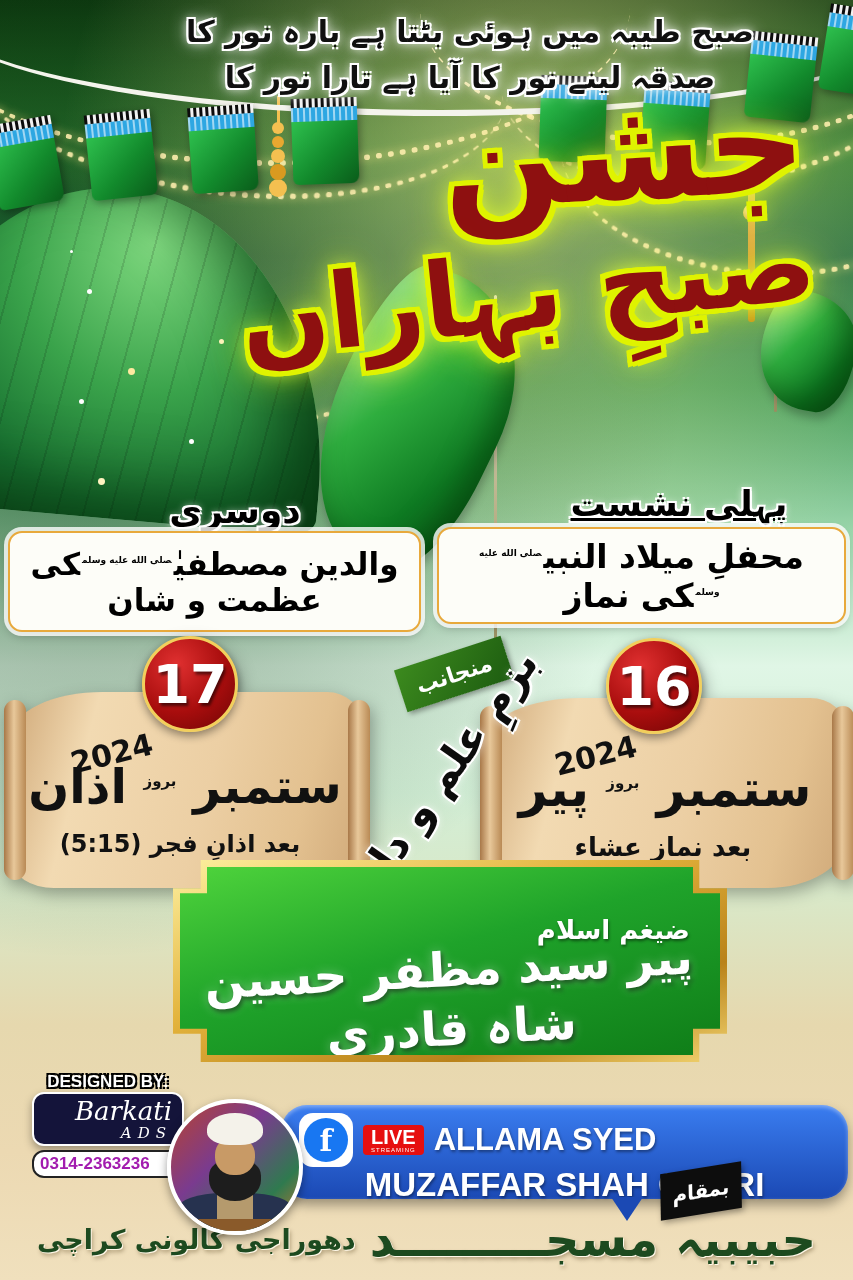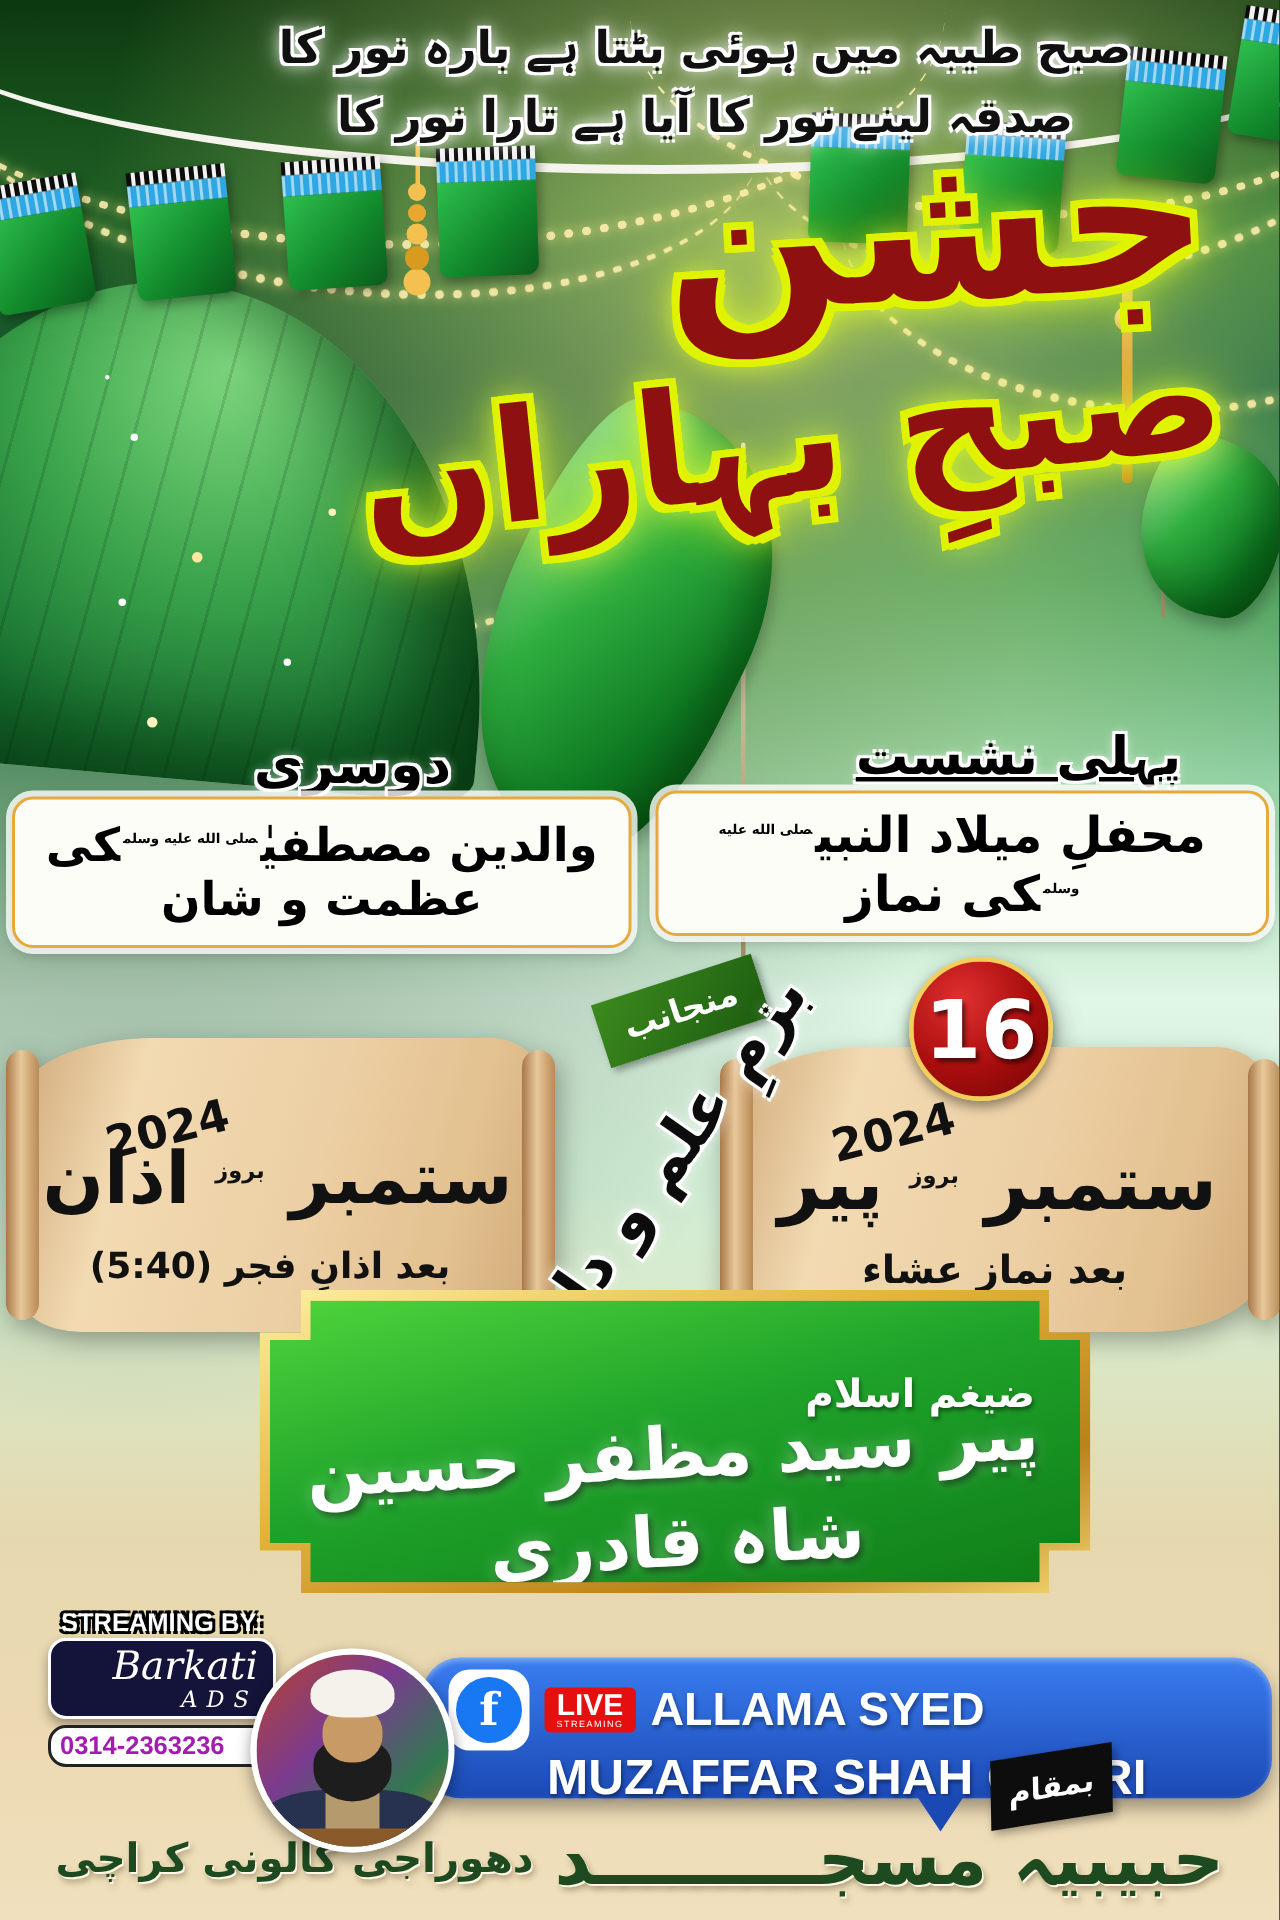--- a/index.html
+++ b/index.html
@@ -251,41 +251,44 @@
     </div>
     <div class="abs year" style="left:66px;top:74px;">2024</div>
     <div class="abs dayline rtl" style="left:12px;top:96px;width:330px;font-size:50px;">
       <span>ستمبر</span> <span class="byword">بروز</span> <span>پیر</span>
     </div>
     <div class="abs timeline rtl" style="left:40px;top:168px;width:270px;font-size:26px;">بعد نماز عشاء</div>
   </div>
 
   <div class="scroll" style="left:12px;top:658px;width:350px;height:230px;z-index:5;">
     <div class="parchment"></div>
+    <div class="date-circle" style="left:130px;top:-22px;">
+      <span class="date-num">17</span>
+    </div>
     <div class="abs year" style="left:58px;top:78px;">2024</div>
     <div class="abs dayline rtl" style="left:10px;top:100px;width:326px;font-size:48px;">
       <span>ستمبر</span> <span class="byword">بروز</span> <span>اذان</span>
     </div>
-    <div class="abs timeline rtl" style="left:28px;top:172px;width:280px;font-size:24px;">بعد اذانِ فجر (5:40)</div>
+    <div class="abs timeline rtl" style="left:28px;top:172px;width:280px;font-size:24px;">بعد اذانِ فجر (5:15)</div>
   </div>
 
   <div class="abs org-ribbon rtl" style="left:398px;top:652px;width:112px;height:44px;font-size:22px;z-index:5;">منجانب</div>
   <div class="abs" style="left:322px;top:700px;width:220px;height:180px;display:flex;align-items:center;justify-content:center;z-index:5;">
     <div class="org-name rtl" style="font-size:42px;">بزمِ علم و دانش</div>
   </div>
 
   <div class="abs panel-gold" style="left:173px;top:860px;width:554px;height:202px;z-index:5;box-sizing:border-box;">
     <div class="panel-green">
       <div class="honorific rtl" style="right:30px;top:48px;font-size:26px;">ضیغم اسلام</div>
       <div class="speaker-name rtl" style="font-size:47px;top:74px;">پیر سید مظفر حسین شاہ قادری</div>
     </div>
   </div>
 
   <div class="abs" style="left:32px;top:1072px;width:152px;z-index:8;text-align:center;">
-    <div class="dz-label">STREAMING BY:</div>
+    <div class="dz-label">DESIGNED BY:</div>
     <div class="dz-box">
       <div class="dz-brand">Barkati</div>
       <div class="dz-sub">ADS</div>
     </div>
     <div class="dz-phone">0314-2363236</div>
   </div>
 
   <div class="avatar" style="left:167px;top:1099px;">
     <div class="av-body"></div>
     <div class="av-vest"></div>

